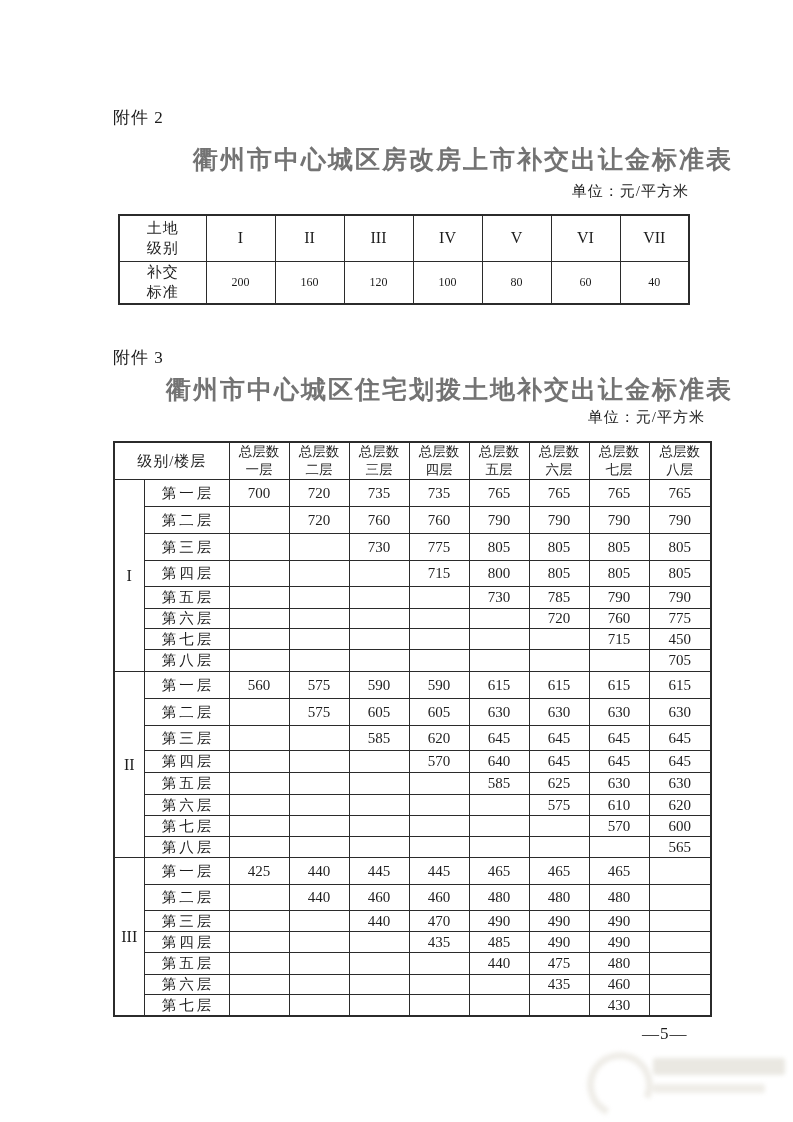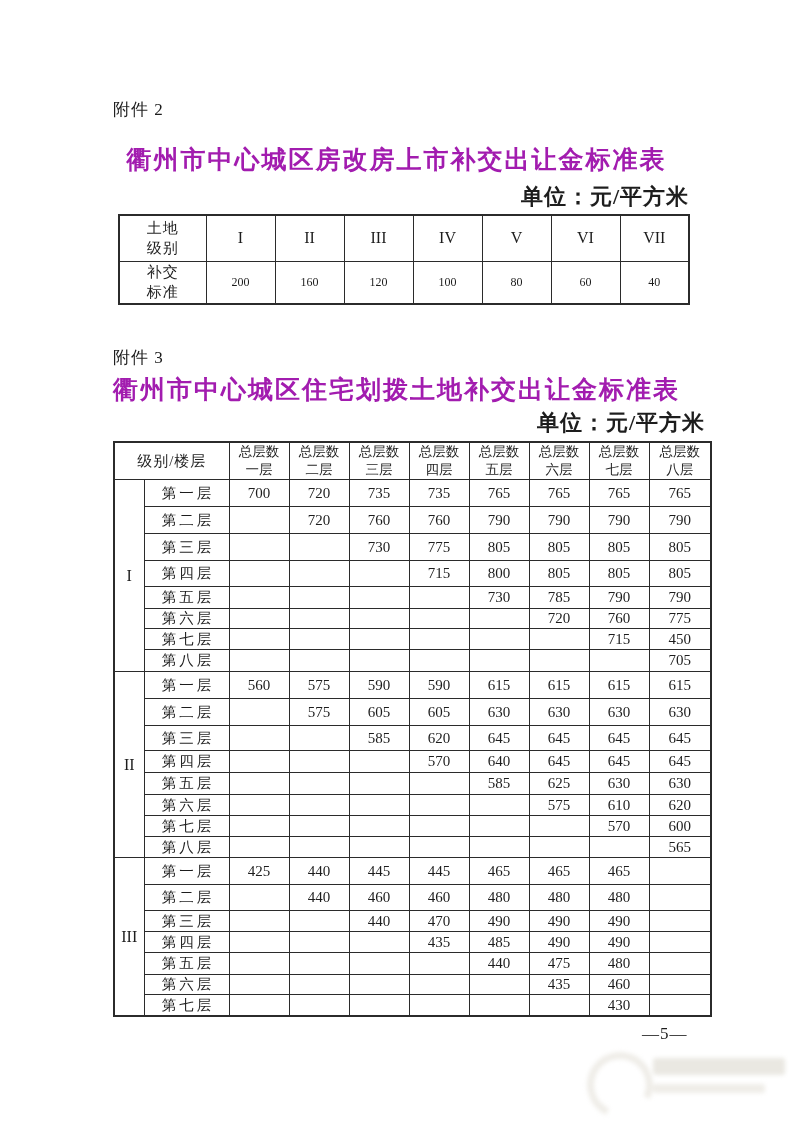--- a/index.html
+++ b/index.html
@@ -12,38 +12,37 @@
   }
   .page {
     position: absolute; inset: 0;
     background: #fff;
   }
   .att-label {
     position: absolute;
     font-size: 17px;
     letter-spacing: 1px;
   }
-  #a2-label { left: 113px; top: 98px; }
+  #a2-label { left: 113px; top: 106px; }
   #a3-label { left: 113px; top: 337px; margin-top: 9px; }
   .doc-title {
     position: absolute; left: 60px; right: 60px;
-    text-align: center;
+    text-align: right;
     font-family: "Liberation Sans", "DejaVu Sans", sans-serif;
     font-weight: 700;
     font-size: 25px;
     letter-spacing: 2px;
-    color: #a21caf;
+    color: #737373;
   }
   #t1-title { top: 143px; }
   #t2-title { top: 373px; }
   .unit-line {
     position: absolute;
-    font-size: 22px;
+    font-size: 15px;
     letter-spacing: 1px;
-    font-weight: bold;
   }
   #t1-unit { right: 104px; top: 182px; }
   #t2-unit { right: 88px;  top: 408px; }
 
   table {
     position: absolute;
     border-collapse: collapse;
     table-layout: fixed;
     border: 2px solid #2b2b2b;
   }

